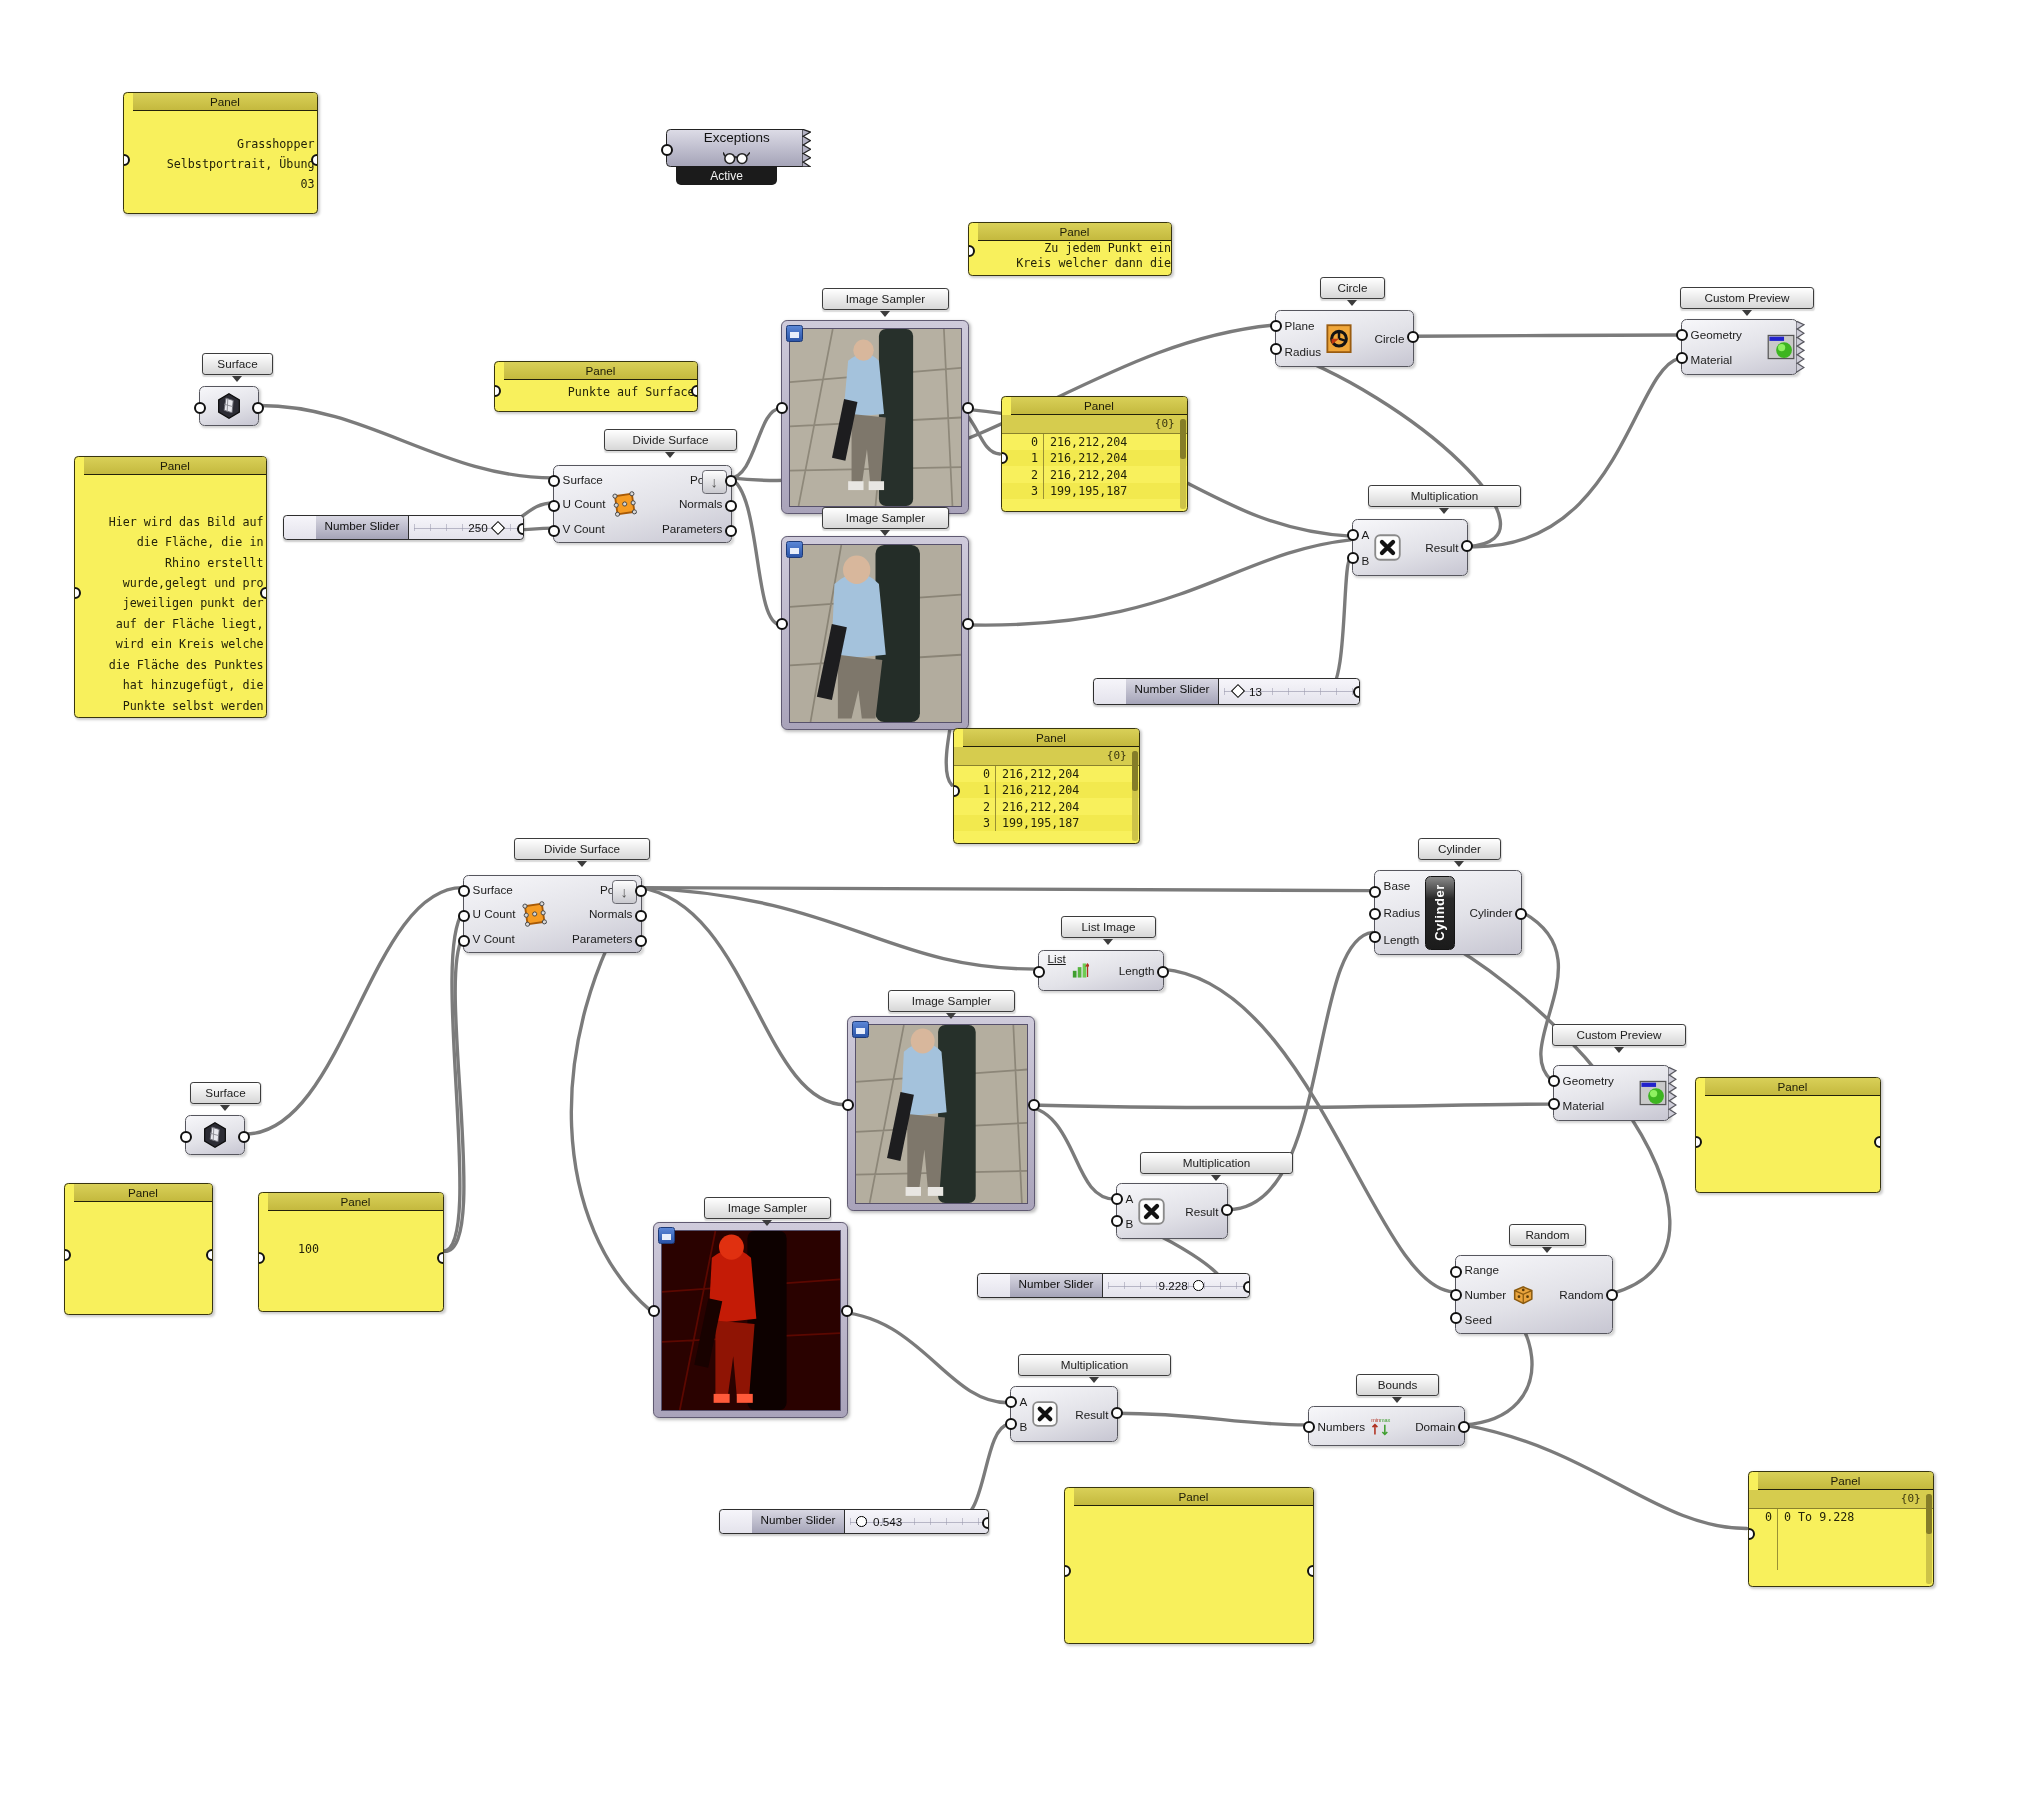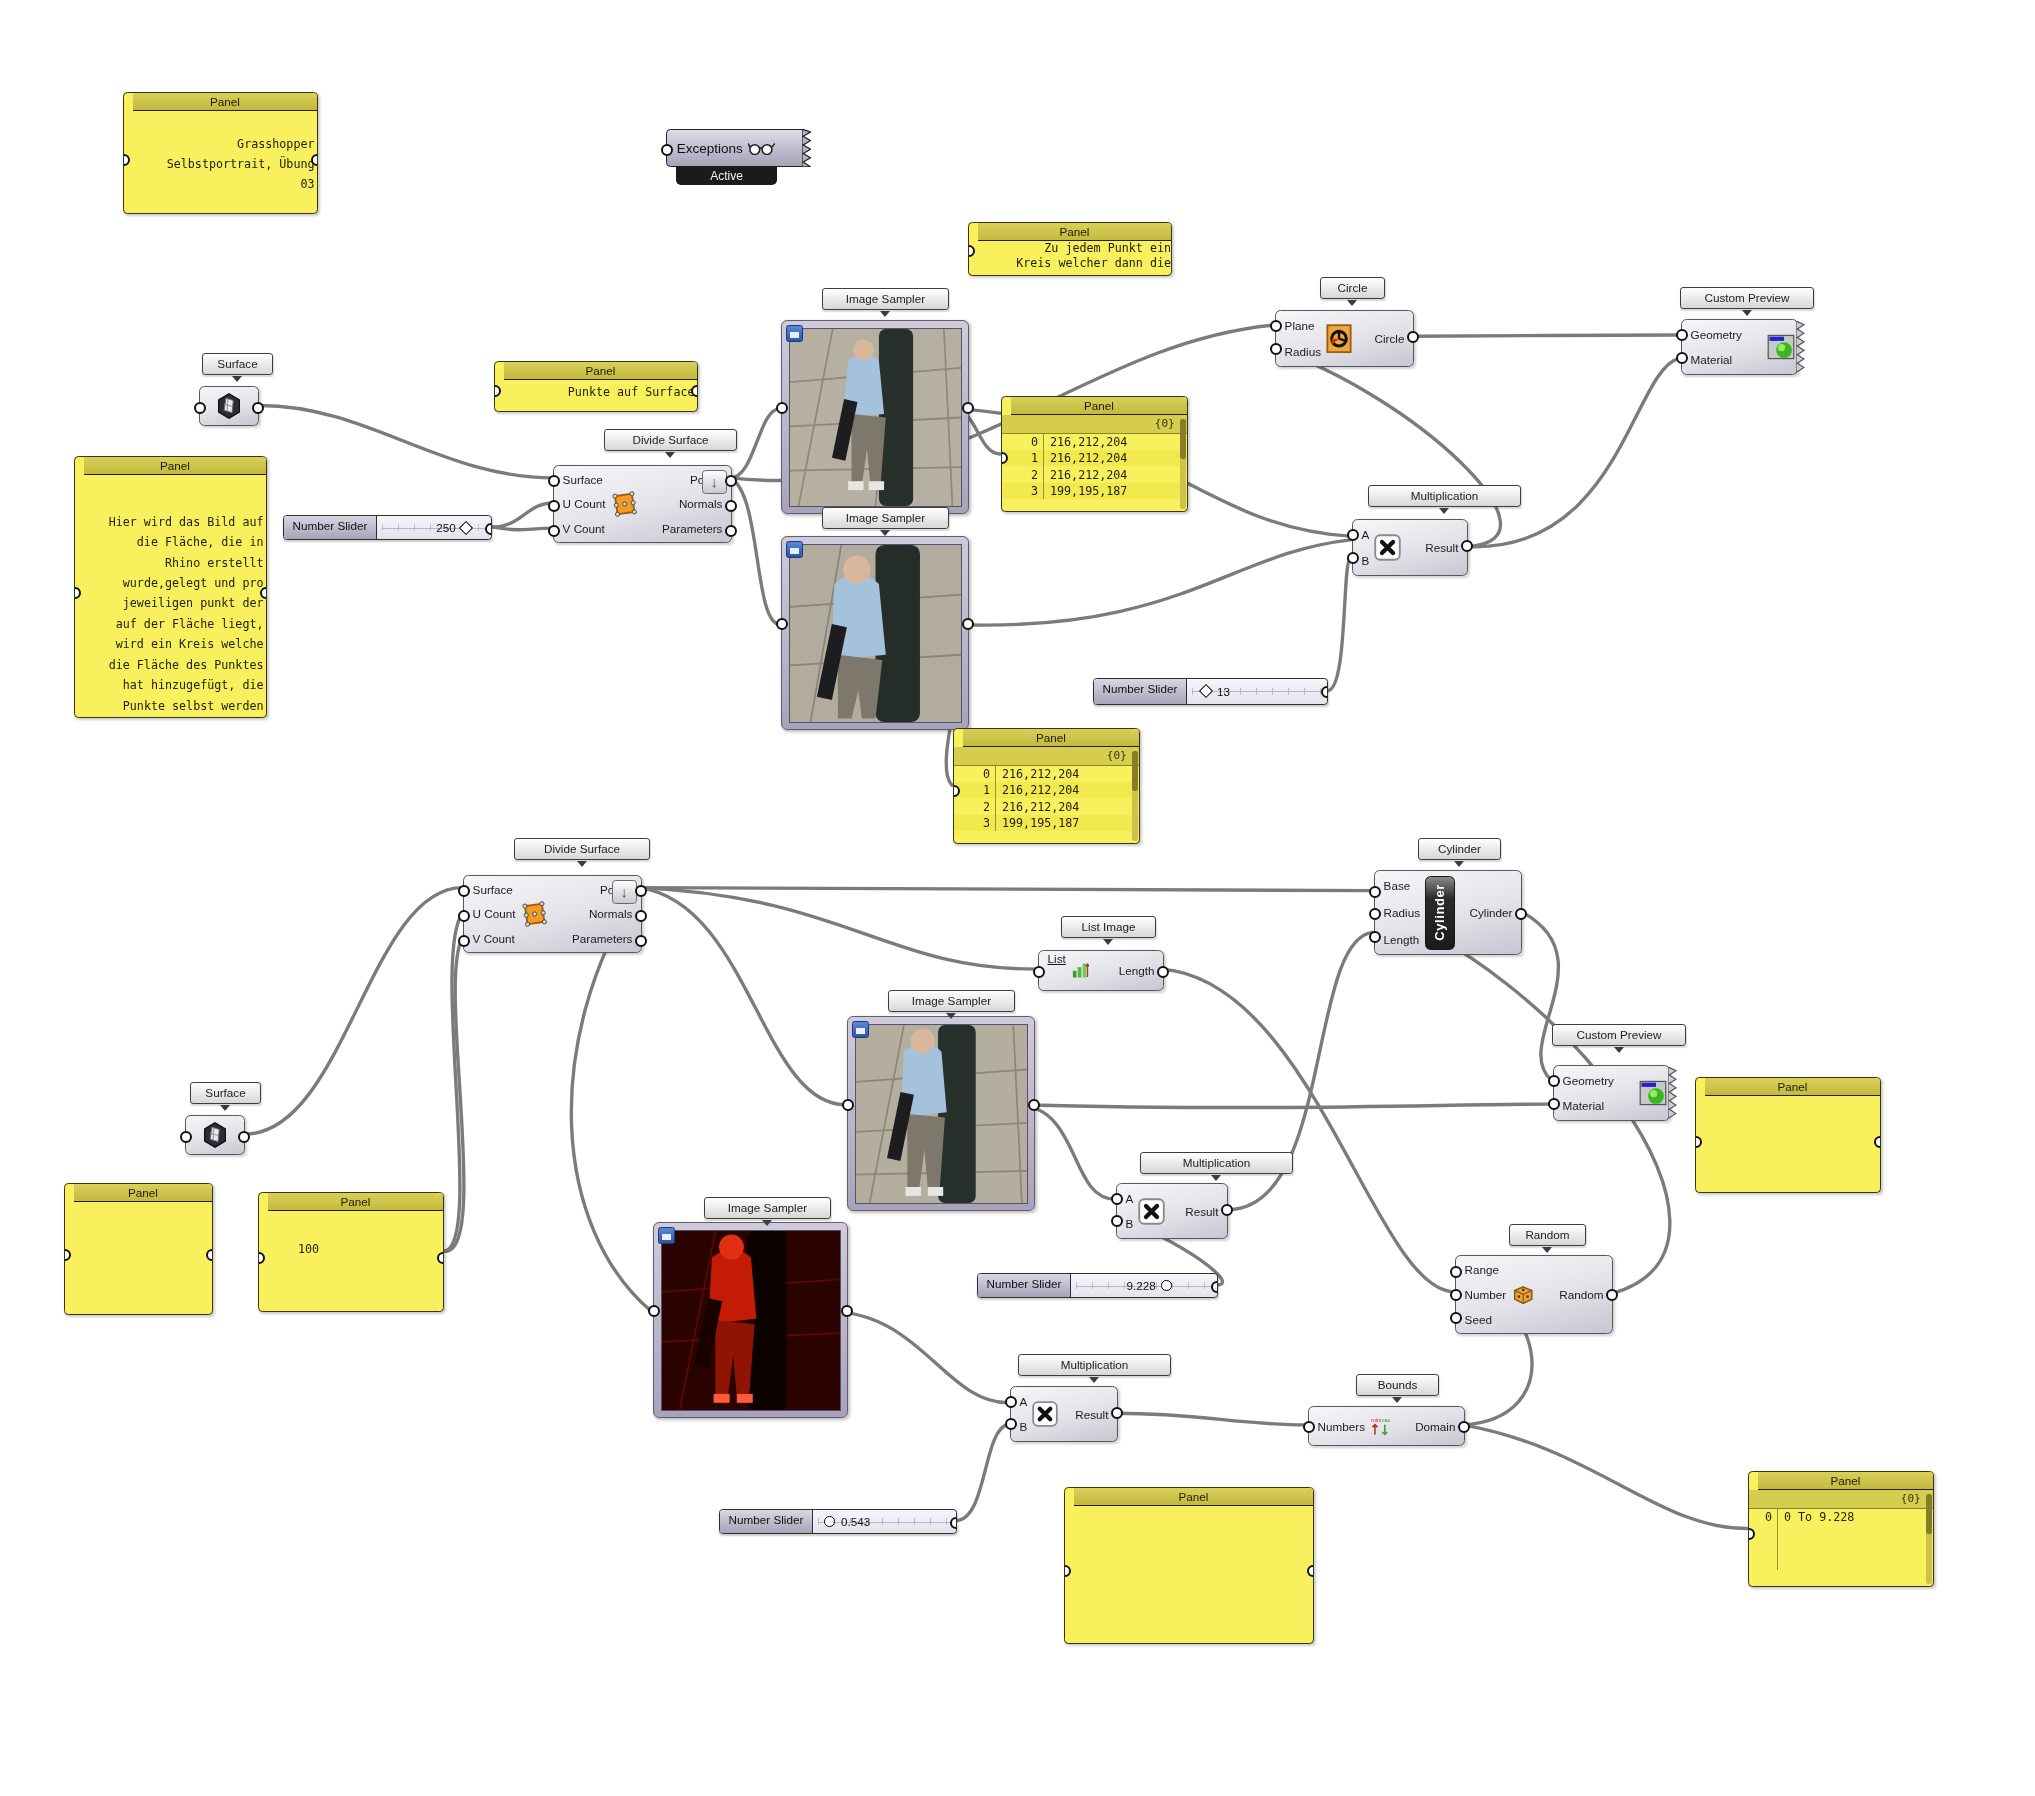--- a/index.html
+++ b/index.html
@@ -35,21 +35,21 @@
   .phead{background:#d6cc4e;border-bottom:1.2px solid #8a822c;text-align:right;
          font-family:"DejaVu Sans Mono",monospace;font-size:11px;padding:2.5px 12.3px 2.5px 3.7px;color:#3a3610;}
   .vrow{display:flex;font-family:"DejaVu Sans Mono",monospace;font-size:11.7px;color:#23230a;}
   .vrow.alt{background:#f2e94e;}
   .vidx{width:36px;text-align:right;padding:1.2px 4.9px 1.2px 0;border-right:1.2px solid #9a9134;}
   .vval{padding:1.2px 0 1.2px 6.1px;}
   .pscroll{position:absolute;right:1.2px;width:6.1px;background:#cdc348;border-radius:2.5px;z-index:5;}
   .pthumb{position:absolute;top:0;left:0;right:0;height:45%;background:#857d28;border-radius:2.5px;}
   
   .slider{position:absolute;z-index:2;display:flex;border:1.2px solid #2e2e2e;border-radius:3.7px;
-          background:linear-gradient(#f6f5fa,#e4e3ec);overflow:hidden;box-shadow:0.6px 1.2px 1.8px rgba(0,0,0,.2);}
+          background:linear-gradient(#f6f5fa,#e4e3ec);overflow:hidden;box-shadow:0.6px 1.2px 1.8px rgba(0,0,0,.2);padding-left:32px;}
   .slabel{background:linear-gradient(#d8d7e2,#a5a4b8);border-right:1.2px solid #2e2e2e;
           font-size:11.7px;padding:3.1px 8.6px;white-space:nowrap;color:#111;}
   .strack{flex:1;position:relative;display:flex;align-items:center;}
   .ticks{position:absolute;left:4.9px;right:4.9px;top:50%;height:7.4px;margin-top:-3.7px;
          background:repeating-linear-gradient(to right,#9b9aae 0 1.2px,transparent 1.2px 16px);
          opacity:.55;}
   .sline{position:absolute;left:4.9px;right:4.9px;top:50%;height:1.2px;background:#b7b6c6;}
   .sval{font-size:11.7px;color:#111;z-index:2;white-space:nowrap;}
   .gripD{width:8px;height:8px;background:#fff;border:1.8px solid #000;transform:rotate(45deg);z-index:2;}
   .gripC{width:8.6px;height:8.6px;background:#fff;border:1.8px solid #000;border-radius:50%;z-index:2;}
@@ -64,21 +64,21 @@
   .saveicon{position:absolute;left:4.3px;top:4.3px;width:14.7px;height:14.7px;border-radius:2.5px;
             background:linear-gradient(#5b86d6,#2c55a8);border:0.6px solid #1d3a78;z-index:4;}
   .saveicon::after{content:"";position:absolute;left:3.1px;top:6.1px;right:3.1px;bottom:2.5px;background:#e8eefb;}
   .cylpill{width:28px;height:72px;border:1.2px solid #141414;border-radius:5.5px;
            background:linear-gradient(#8a8a8a,#2a2a2a 30%,#1b1b1b);display:flex;align-items:center;
            justify-content:center;}
   .cylpill span{writing-mode:vertical-rl;transform:rotate(180deg);color:#fff;font-weight:bold;
            font-size:13px;letter-spacing:0.6px;}
   .excap{position:absolute;z-index:2;border:1.2px solid #222;border-radius:4.3px 0 0 4.3px;
          background:linear-gradient(#dcdbe6,#a5a4b8);display:flex;align-items:center;
-         padding:0 6.1px 0 9.8px;gap:5px;font-size:13.5px;color:#111;}
+         padding:0 6.1px 0 9.8px;gap:5px;font-size:13.5px;color:#111;flex-direction:column;}
   .exzig{position:absolute;right:-8.6px;top:-1.2px;bottom:-1.2px;width:9.8px;}
   .exbar{position:absolute;z-index:2;background:#1b1b1b;border-radius:0 0 4.9px 4.9px;color:#f2f2f2;
          text-align:center;font-size:12px;padding:2.5px 0;}
   .pvzig{position:absolute;right:-8px;top:1.2px;bottom:1.2px;width:9.2px;}
 </style>
 </head>
 <body>
 
 <div id="canvas">
 

